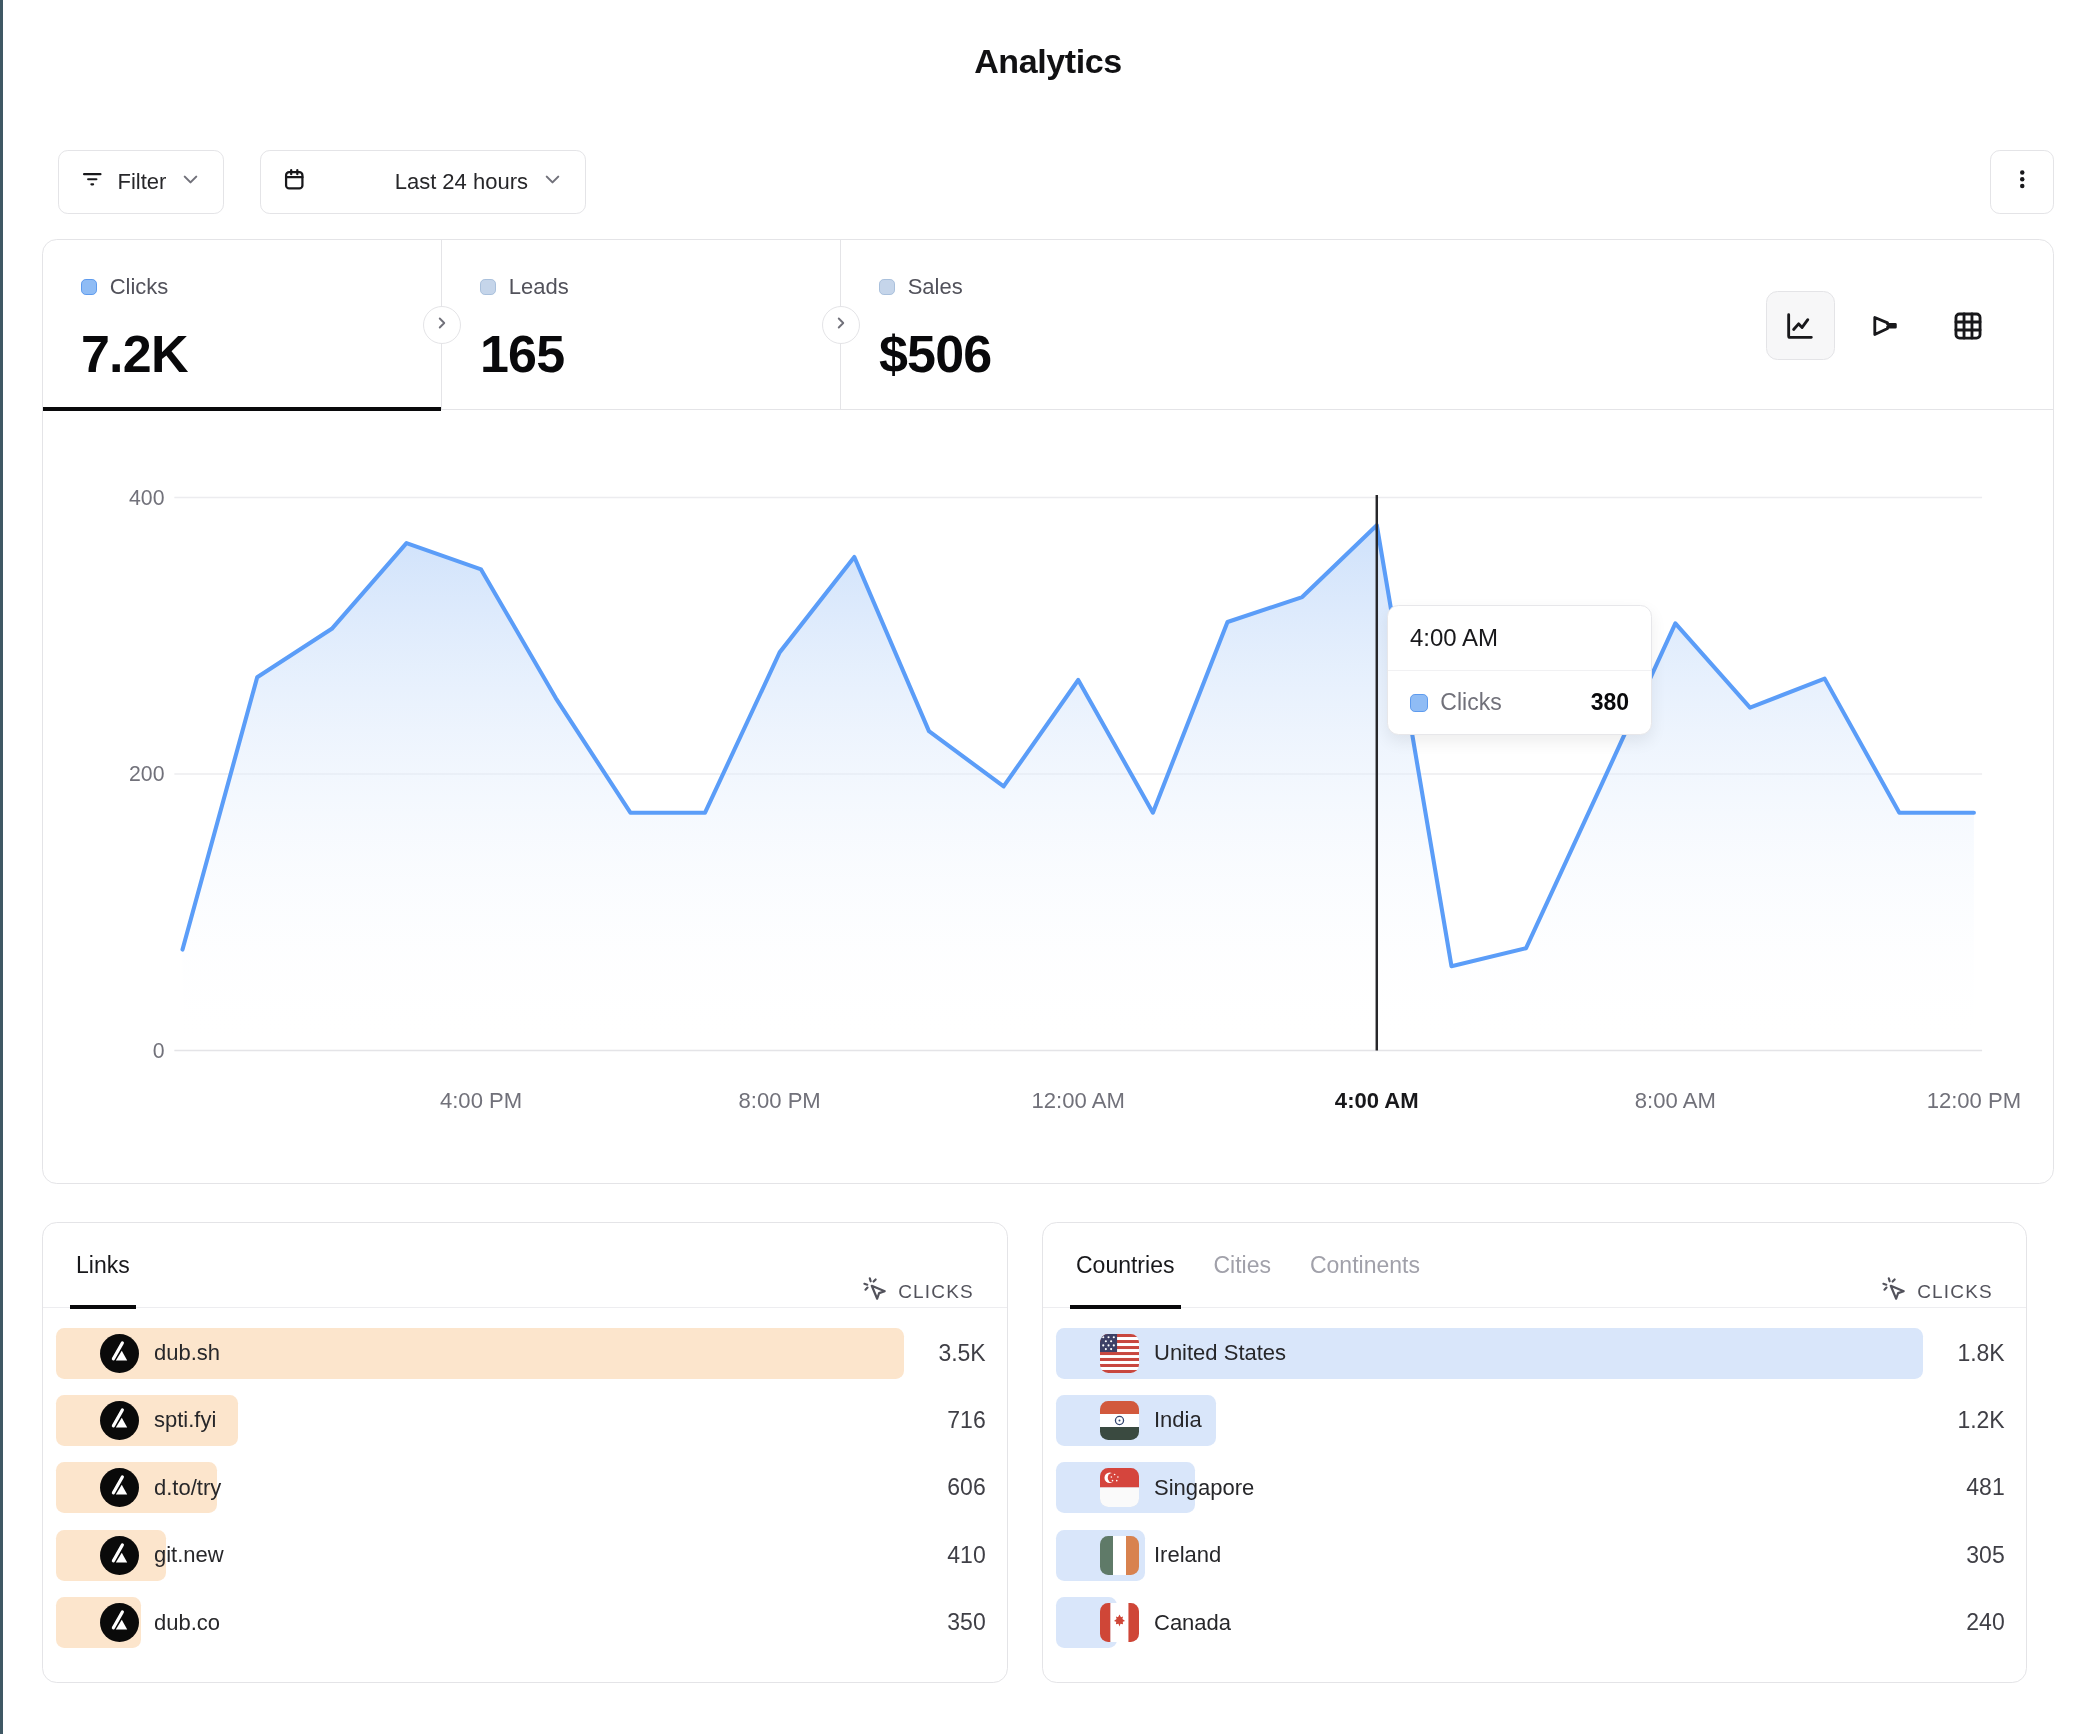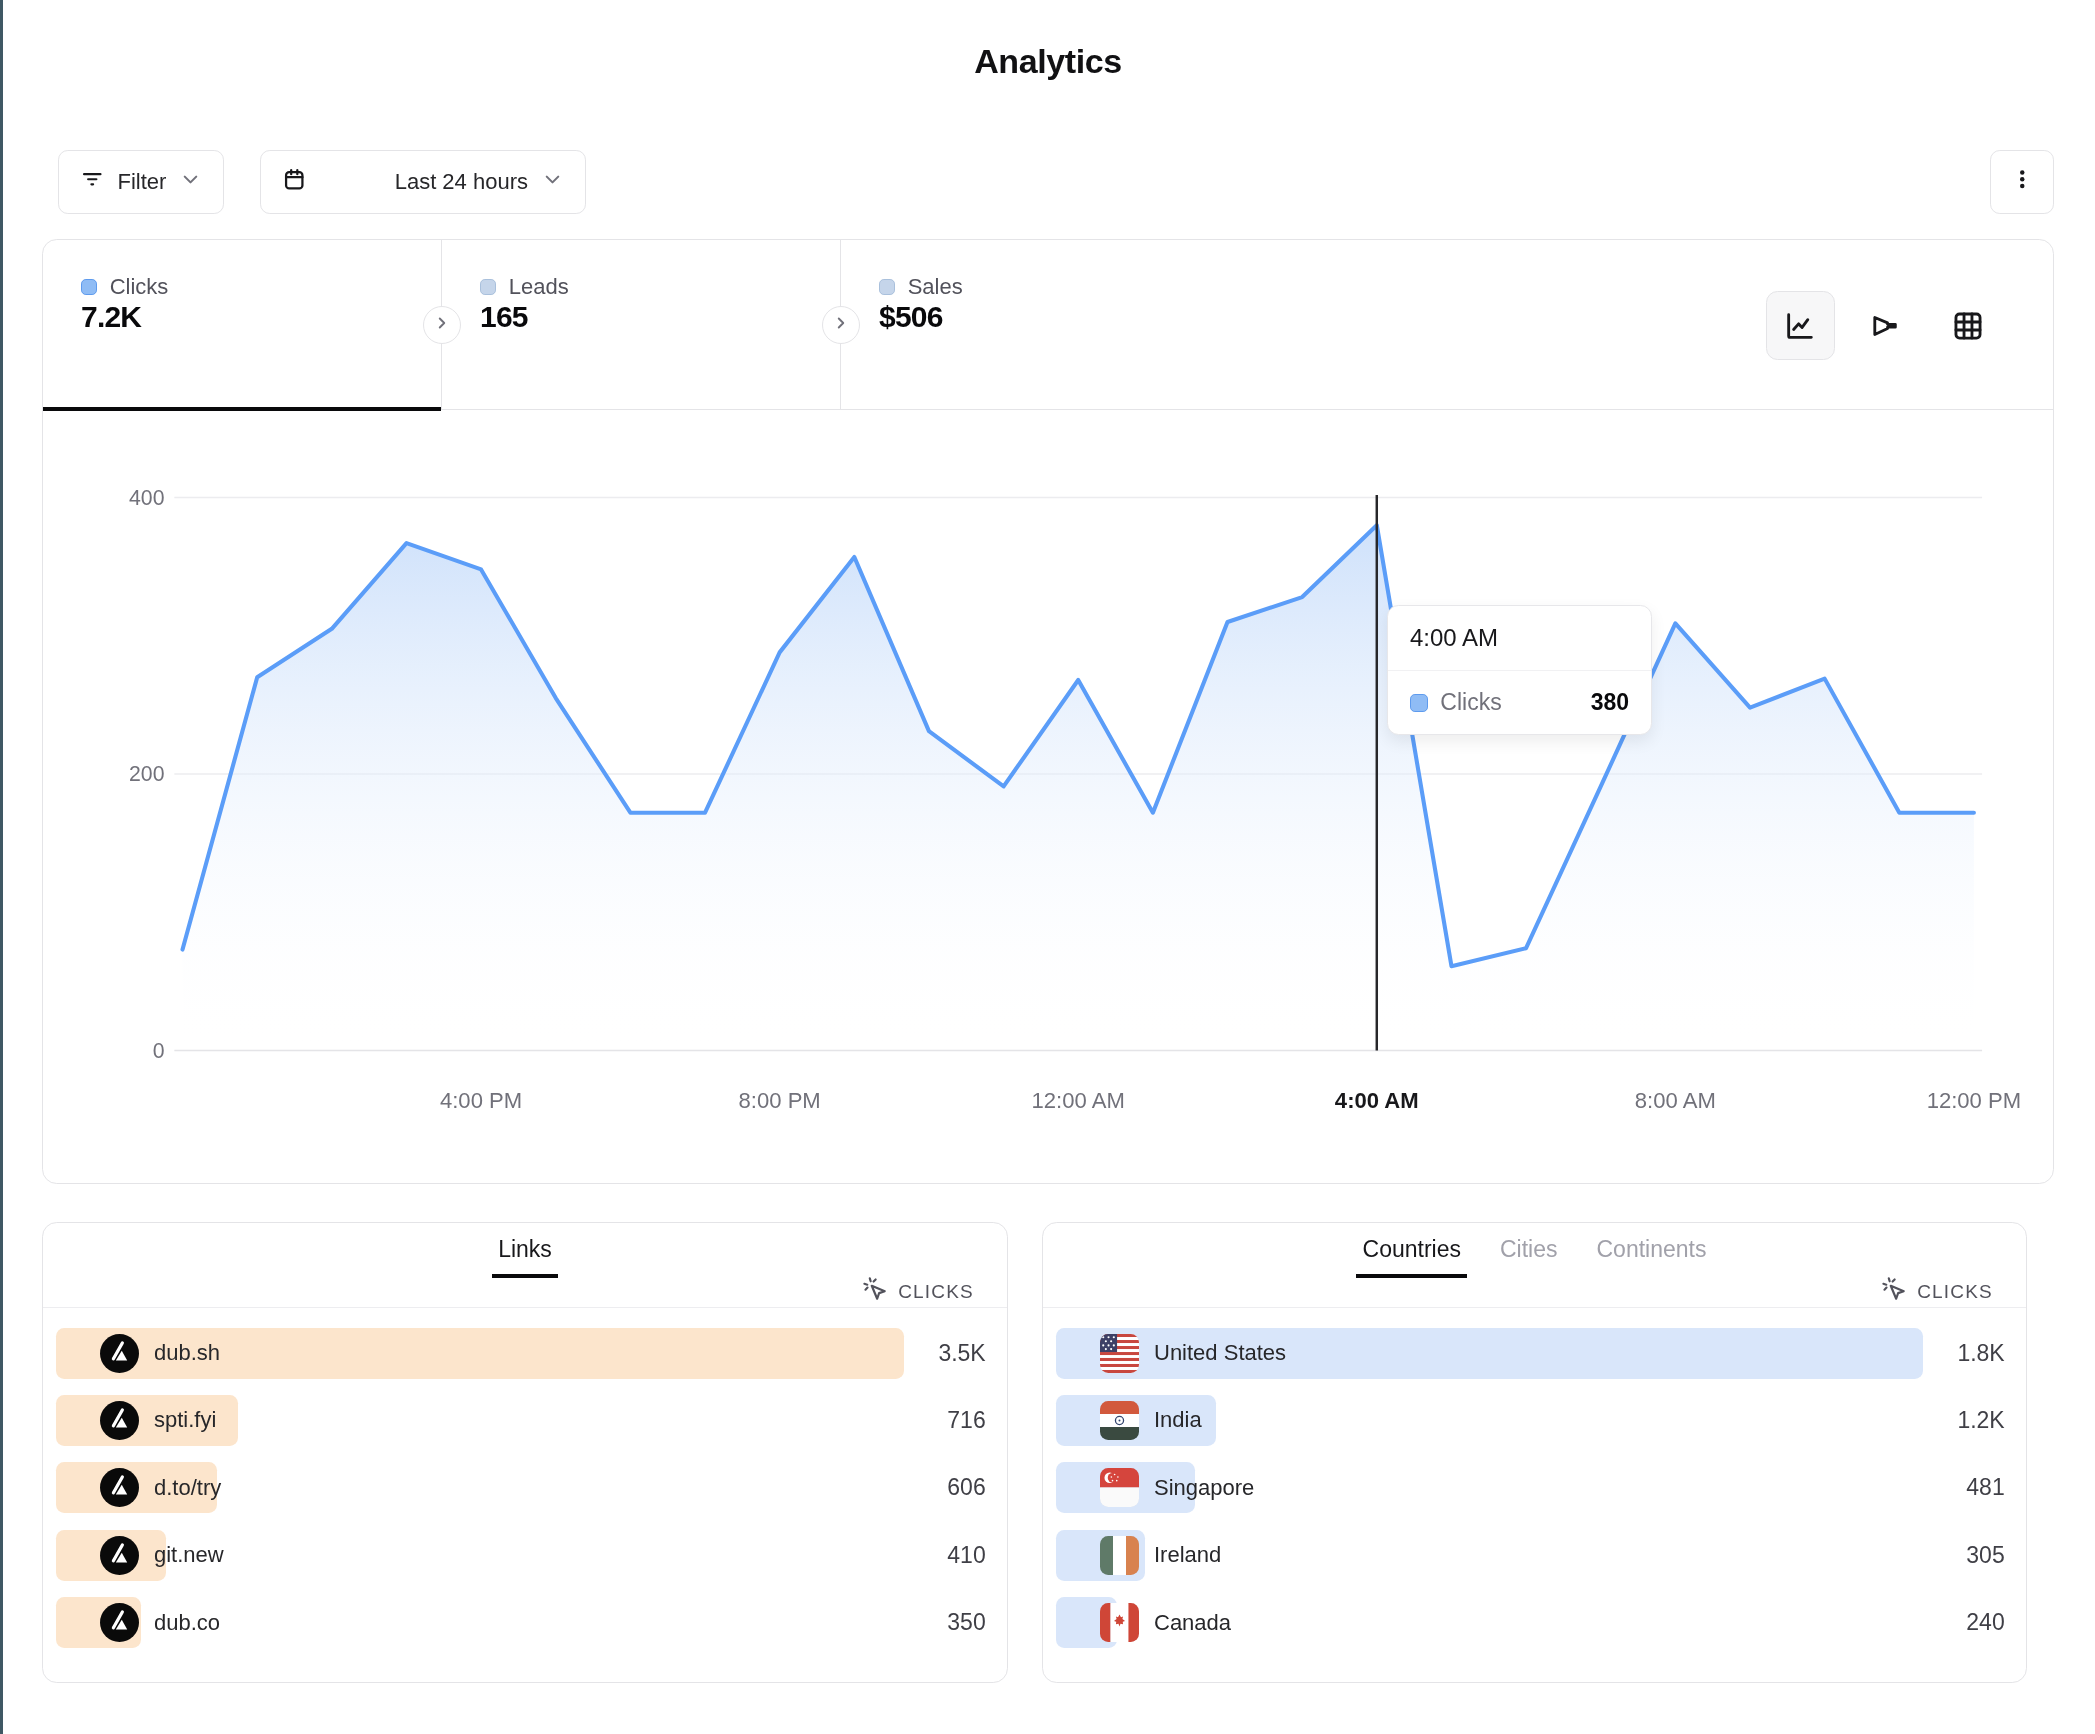--- a/index.html
+++ b/index.html
@@ -20,21 +20,21 @@
   .btn-kebab { margin-left:auto; width:64px; justify-content:center; padding:0; }
 
   
   .main-card { margin-top:25px; border:0.8px solid #e4e4e7; border-radius:14.7px; position:relative; background:#fff; }
   .stat-tabs { display:flex; height:170px; border-bottom:0.8px solid #e4e4e7; position:relative; }
   .stat-tab { width:399px; padding:34px 0 0 38px; position:relative; cursor:pointer; }
   .stat-tab.bordered { border-right:0.8px solid #e4e4e7; }
   .stat-tab.active::after { content:""; position:absolute; left:0; right:0; bottom:-1.6px; height:4.1px; background:#09090b; z-index:3; }
   .stat-label-row { display:flex; align-items:center; gap:12.3px; font-size:22px; color:#52525b; }
   .swatch { width:16.4px; height:16.4px; border-radius:4.9px; border:1.2px solid transparent; }
-  .stat-value { margin-top:0; font-size:30px; font-weight:800; color:#09090b; letter-spacing:-0.8px; }
+  .stat-value { margin-top:24px; font-size:52px; font-weight:800; color:#09090b; letter-spacing:-0.8px; }
   .tab-chevron-btn { position:absolute; right:-19.6px; top:50%; transform:translateY(-50%); width:38px; height:38px;
     background:#fff; border:0.8px solid #e4e4e7; border-radius:50%; display:flex; align-items:center; justify-content:center;
     z-index:4; color:#71717a; cursor:pointer; }
   .view-toggles { position:absolute; right:51px; top:51px; display:flex; align-items:center; gap:14.7px; }
   .toggle-btn { width:69px; height:69px; display:flex; align-items:center; justify-content:center;
     border-radius:11.5px; border:0.8px solid transparent; background:transparent; color:#18181b; cursor:pointer; }
   .toggle-btn.active { background:#f7f7f8; border-color:#e4e4e7; }
 
   
   .chart-wrap { position:relative; height:773px; }
@@ -45,21 +45,21 @@
   .tooltip-row { padding:18px 22px; display:flex; align-items:center; gap:12.3px; font-size:23px; }
   .tooltip-row .t-label { color:#71717a; }
   .tooltip-row .t-value { margin-left:auto; font-weight:700; color:#09090b; }
   .tooltip .swatch { width:18px; height:18px; }
 
   
   .cards-row { display:flex; gap:34px; margin-top:38px; }
   .card { border:0.8px solid #e4e4e7; border-radius:14.7px; background:#fff; height:461px; }
   .card.links-card { width:966px; }
   .card.countries-card { width:985px; }
-  .card-header { height:85px; padding:0 33px; display:flex; align-items:center; border-bottom:0.8px solid #ededf0;flex-direction:column; }
+  .card-header { height:85px; padding:0 33px; display:flex; align-items:flex-end; border-bottom:0.8px solid #ededf0; }
   .card-tabs { display:flex; gap:39px; height:100%; }
   .card-tab { display:flex; align-items:center; height:100%; position:relative; font-size:23px; color:#a1a1aa; cursor:pointer; }
   .card-tab.active { color:#18181b; }
   .card-tab.active::after { content:""; position:absolute; left:-6.5px; right:-6.5px; bottom:-1.6px; height:4.1px; background:#09090b; }
   .metric-toggle { margin-left:auto; display:flex; align-items:center; gap:9.8px; color:#52525b; font-size:19px;
     letter-spacing:1.2px; cursor:pointer; }
   .rows { padding:19.6px 18px 0 13px; }
   .row { display:flex; align-items:center; margin-bottom:16.4px; height:51px; cursor:pointer; }
   .bar-track { flex:1; position:relative; height:51px; }
   .bar { position:absolute; left:0; top:0; bottom:0; border-radius:8.2px; }

